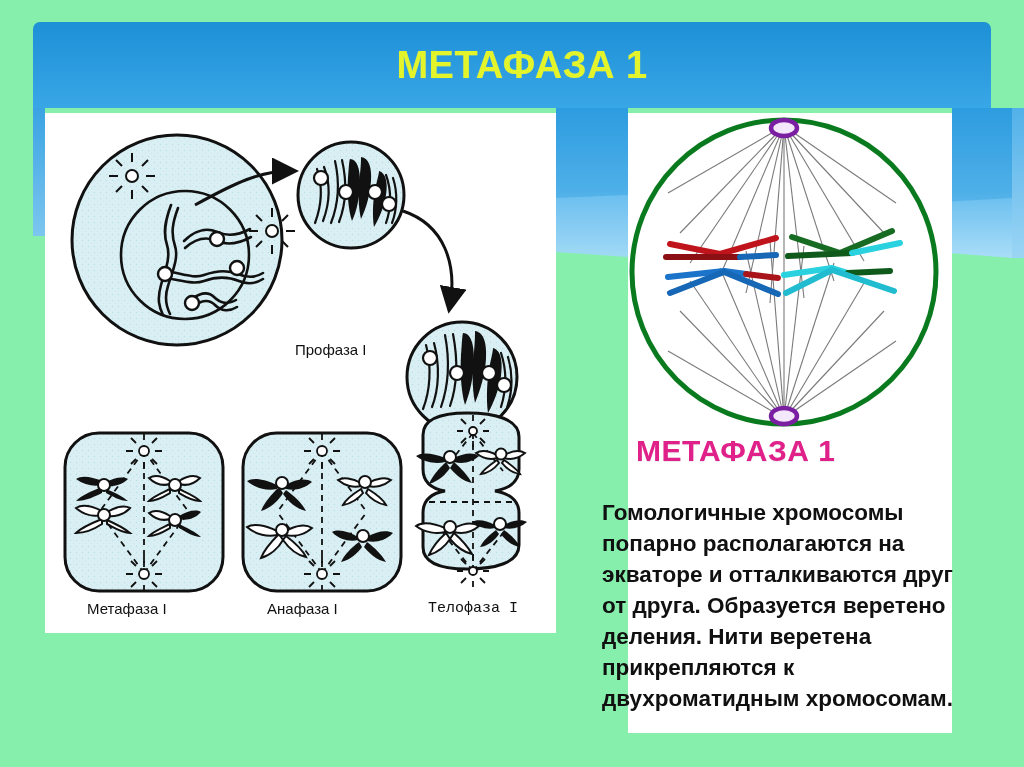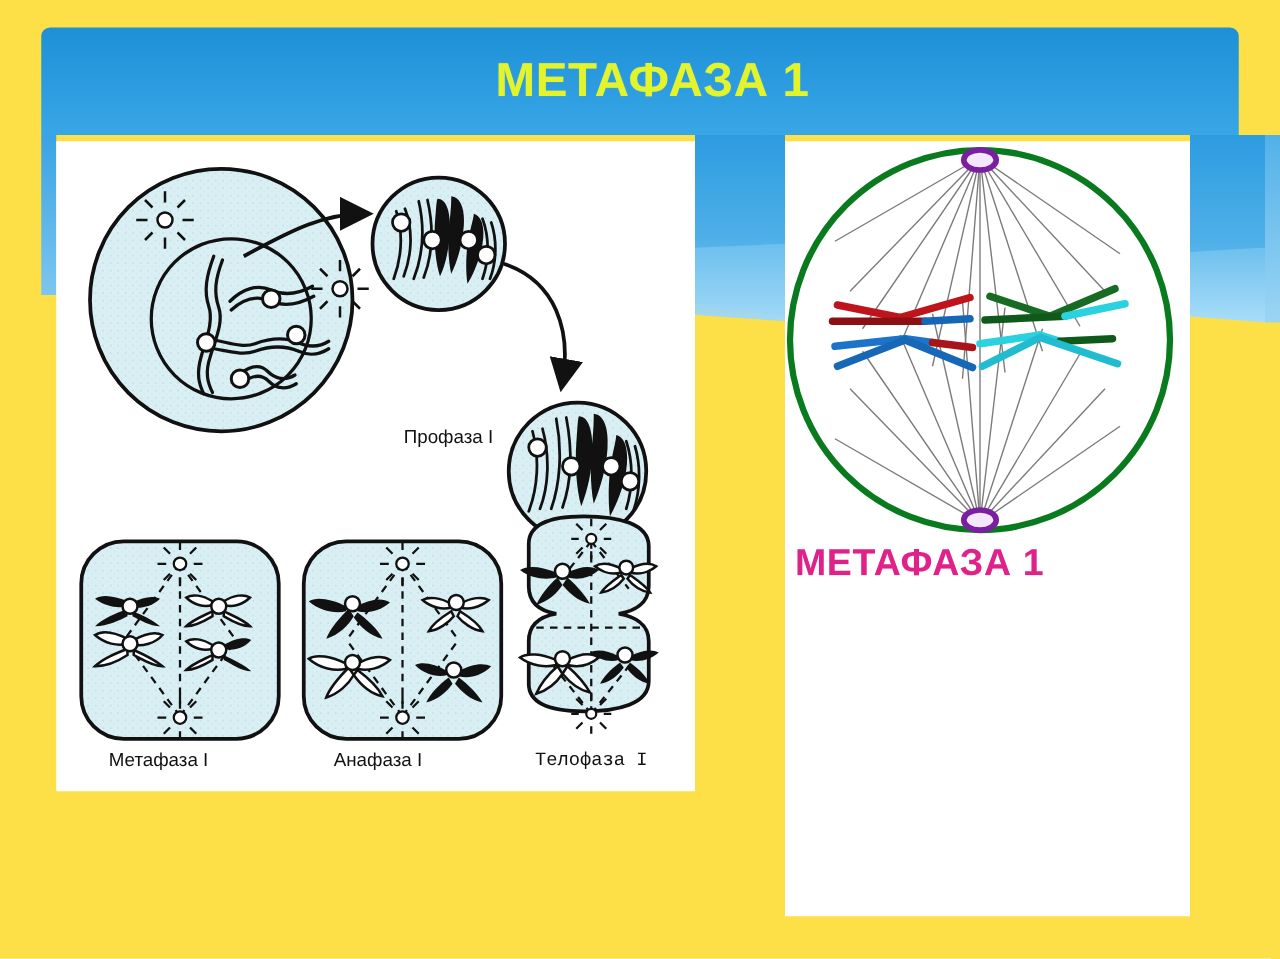--- a/index.html
+++ b/index.html
@@ -3,21 +3,21 @@
 <meta charset="utf-8">
 <style>
   html,body{margin:0;padding:0;}
   body{
     width:1024px;height:767px;
     background:#ffffff;
     font-family:"Liberation Sans", sans-serif;
     overflow:hidden;
     position:relative;
   }
-  .slide{position:absolute;inset:0;background:#fde047;}
+  .slide{position:absolute;inset:0;background:#86efac;}
 
   
   .deco-left-bar{
     position:absolute;left:33px;top:108px;width:12px;height:128px;
     background:linear-gradient(180deg,#3aa3e3 0%,#7cc6ef 100%);
   }
   .deco-mid-bar{
     position:absolute;left:556px;top:108px;width:72px;height:145px;
     background:linear-gradient(180deg,#2d9ce0 0%,#4fb0e8 58%,#8ccff4 100%);
     clip-path:polygon(0 0,100% 0,100% 100%,0 93%);
@@ -321,21 +321,21 @@
         <g fill="#111">
           <path d="M450,412 c-9,-5 -18,-6 -23,-3 c7,6 16,8 23,6z"></path>
           <path d="M451,417 c-7,5 -13,11 -16,17 c8,-1 15,-7 19,-13z"></path>
           <path d="M459,412 c9,-5 18,-6 23,-3 c-7,6 -16,8 -23,6z"></path>
           <path d="M459,417 c7,5 13,11 16,17 c-8,-1 -15,-7 -19,-13z"></path>
         </g>
         <circle cx="455" cy="411" r="6" fill="#fff" stroke="#111" stroke-width="2"></circle>
       </g>
     </svg>
 
-    <div class="dia-label" style="left:250px;top:228px;margin-left:28px;">Профаза I</div>
+    <div class="dia-label" style="left:250px;top:228px;">Профаза I</div>
     <div class="dia-label" style="left:42px;top:487px;text-align:center;">Метафаза I</div>
     <div class="dia-label" style="left:222px;top:487px;">Анафаза I</div>
     <div class="dia-label" style="left:383px;top:487px;font-family:Liberation Mono, monospace;">Телофаза I</div>
   </div>
 
   <div class="panel-right">
     <svg width="324" height="320" viewBox="0 0 324 320">
 
       <ellipse cx="156" cy="159" rx="152" ry="152" fill="#ffffff" stroke="#0a7a1e" stroke-width="5"></ellipse>
 
@@ -395,14 +395,15 @@
 
       <g>
         <ellipse cx="156" cy="15" rx="13" ry="8" fill="#f3e8fb" stroke="#7b1fa2" stroke-width="4.5"></ellipse>
         <ellipse cx="156" cy="303" rx="13" ry="8" fill="#f3e8fb" stroke="#7b1fa2" stroke-width="4.5"></ellipse>
       </g>
     </svg>
   </div>
 
   <div class="meta-caption">МЕТАФАЗА 1</div>
 
+  <div class="body-text">Гомологичные хромосомы попарно располагаются на экваторе и отталкиваются друг от друга. Образуется веретено деления. Нити веретена прикрепляются к двухроматидным хромосомам.</div>
 
 </div>
 
 </body></html>

